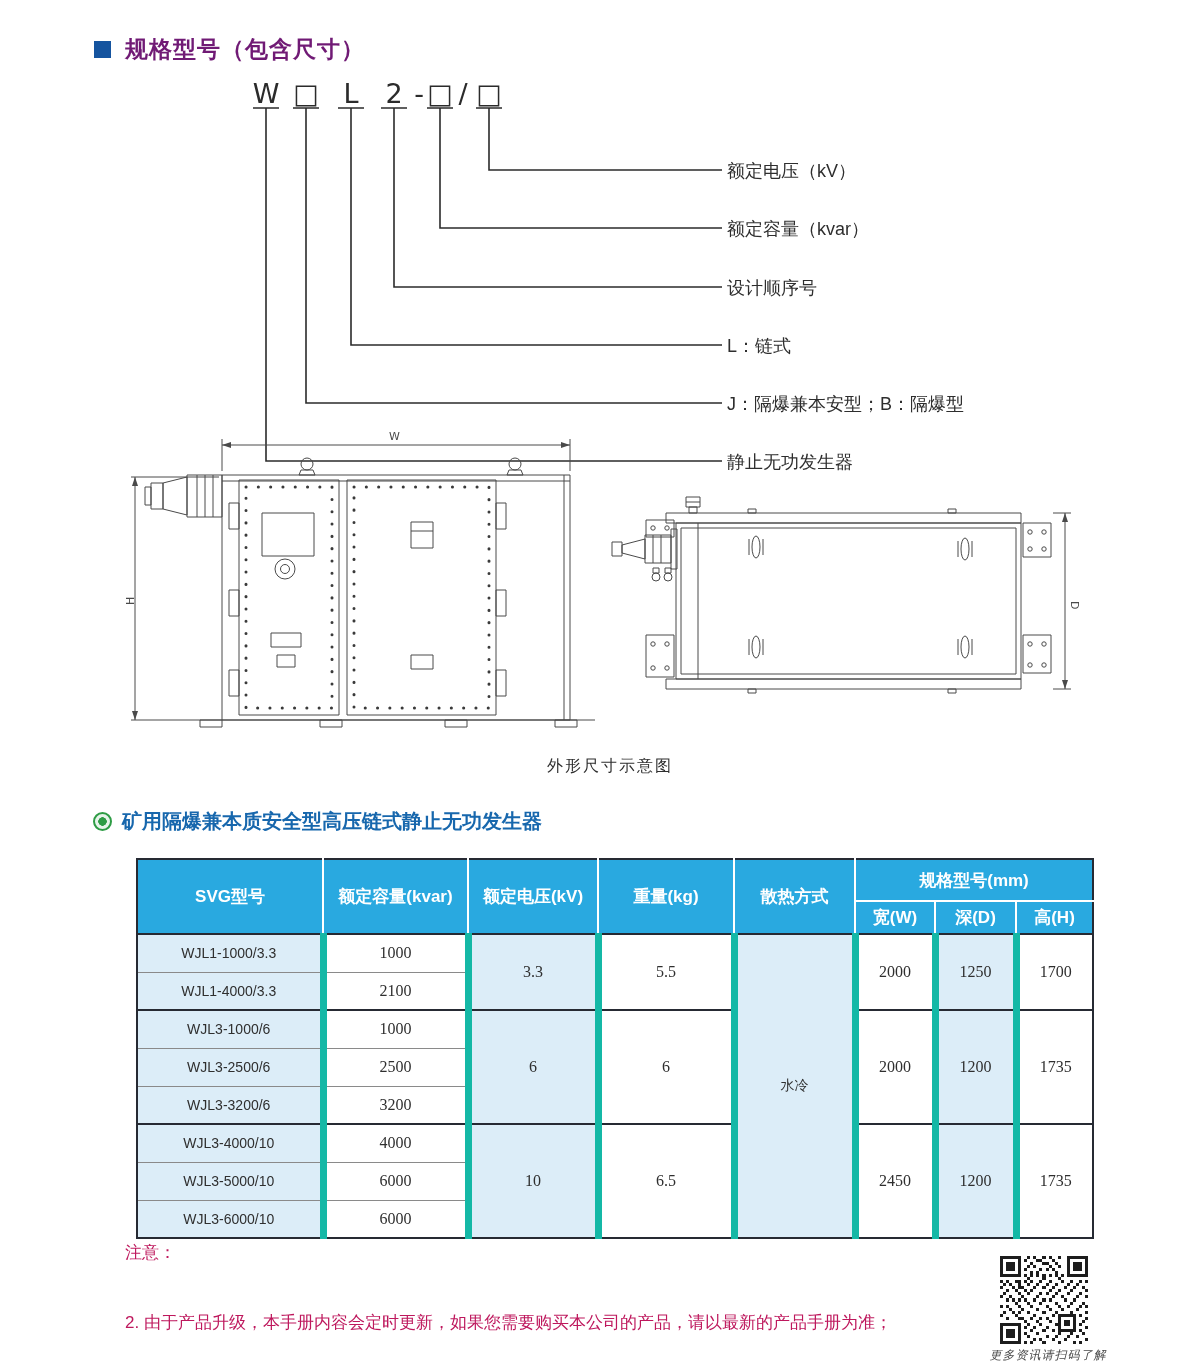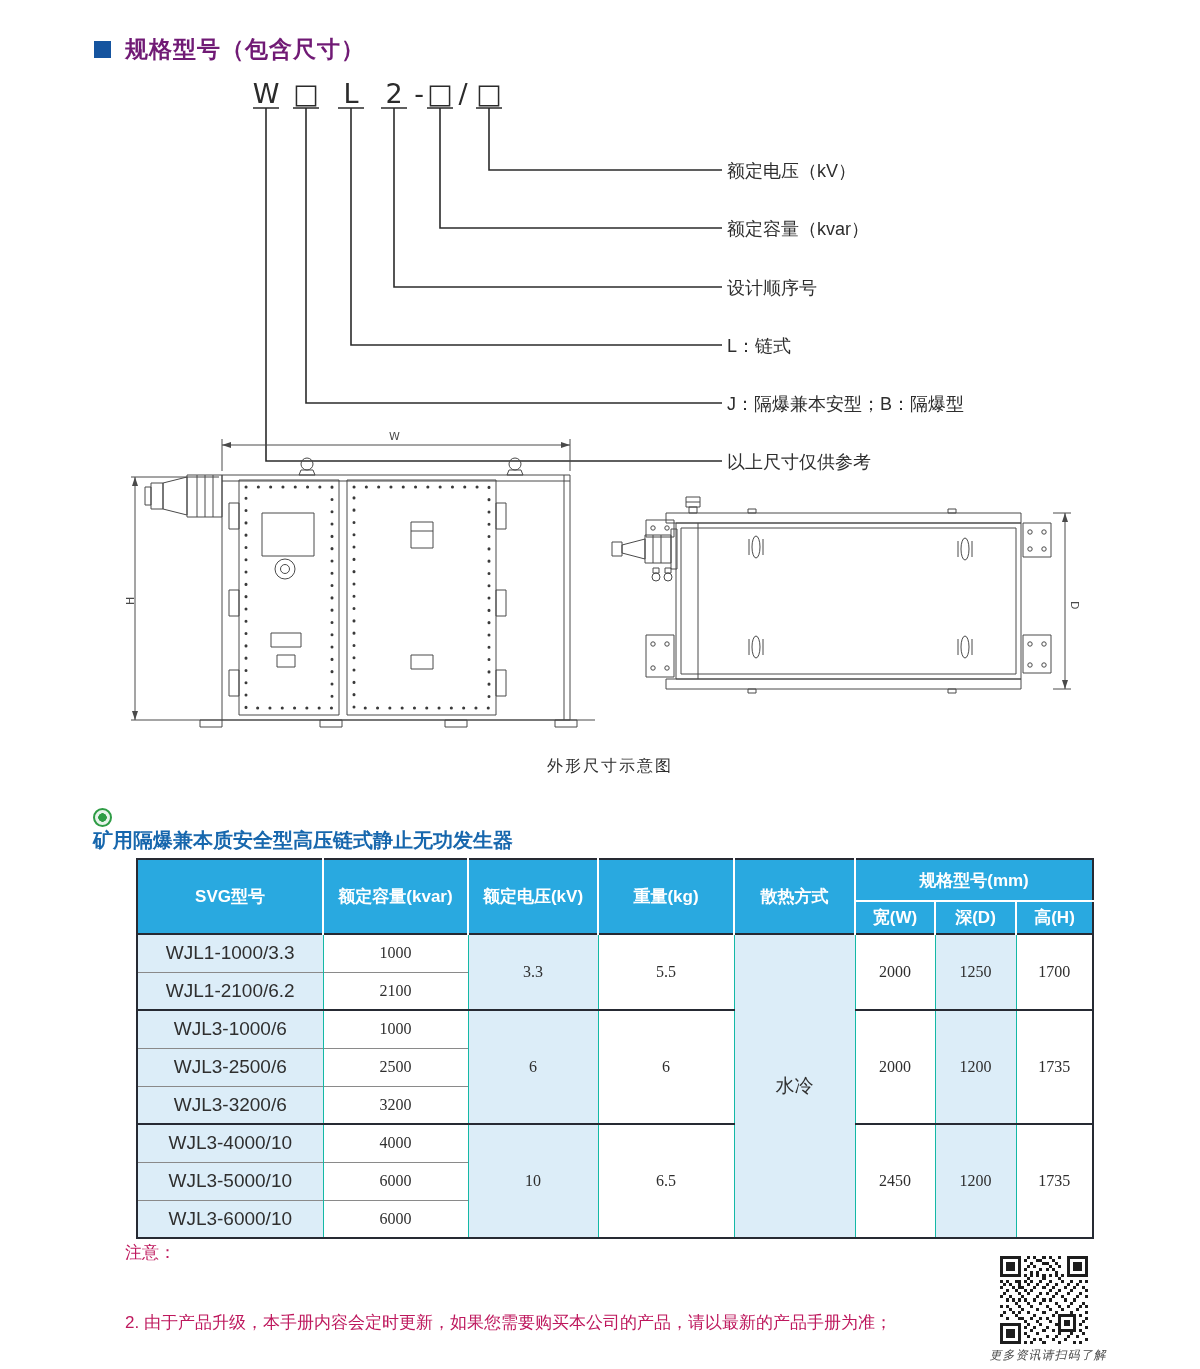--- a/index.html
+++ b/index.html
@@ -21,41 +21,41 @@
   .draw-svg { position:absolute; }
   .draw-svg * { vector-effect:non-scaling-stroke; }
   .lines { stroke:#4a4a4a; fill:none; stroke-width:1; }
   .bolts { stroke:#3a3a3a; fill:none; stroke-width:3; stroke-dasharray:0.1 12.2; stroke-linecap:round; }
   .arrow { fill:#4a4a4a; stroke:none; }
   .dimtxt { fill:#4a4a4a; font-size:11px; font-family:"DejaVu Sans", sans-serif; }
   .draw-caption { position:absolute; left:460px; top:756px; width:300px; text-align:center;
                   font-size:16px; color:#2e2e2e; letter-spacing:2px; white-space:nowrap; }
 
   
-  .sub-row { position:absolute; left:93px; top:808px; display:flex; align-items:flex-start;flex-direction:column; }
+  .sub-row { position:absolute; left:93px; top:808px; display:flex; align-items:center; }
   .bullet { width:15px; height:15px; border-radius:50%; margin-right:10px;
             border:2px solid #2e9c45;
             background:radial-gradient(circle at center, #2e9c45 0 4px, #e7f4eb 4.5px 7px); }
   .sub-title { font-size:20px; font-weight:bold; color:#1767ad; white-space:nowrap; }
 
   
   .spec { position:absolute; left:136px; top:858px; width:956px; border-collapse:collapse;
           table-layout:fixed; border:2px solid #262a33; }
   .spec th, .spec td { text-align:center; vertical-align:middle; padding:0; overflow:hidden; }
   .spec thead th { background:#29a9e0; color:#fff; font-size:17px; font-weight:bold;
                    border-left:2px solid #fff; }
   .spec thead tr.h1 th.first { border-left:none; }
   .spec thead th.dims { border-bottom:2px solid #fff; }
   .spec thead tr.h1 { height:42px; }
   .spec thead tr.h2 { height:33px; }
   .spec tbody tr { height:38px; }
-  .spec tbody td { font-size:16px; color:#2f2f2f; border-left:1px solid #14b8a6;
+  .spec tbody td { font-size:16px; color:#2f2f2f; border-left:7px solid #14b8a6;
                    font-family:"Liberation Serif", serif; }
   .spec tbody td.first { border-left:none; }
-  .spec tbody td.model, .spec tbody td.cn { font-family:"Liberation Sans", sans-serif; font-size:19px; }
+  .spec tbody td.model, .spec tbody td.cn { font-family:"Liberation Sans", sans-serif; font-size:14px; }
   .spec .c-blue { background:#dcedf8; }
   .spec tbody td.rt { border-top:1px solid #8a8a8a; }
   .spec tbody tr.g-start td { border-top:2px solid #262a33; }
 
   
   .note { position:absolute; left:125px; font-size:17px; color:#be185d; white-space:nowrap; }
 
   
   .qr { position:absolute; left:1000px; top:1256px; }
   .qr-caption { position:absolute; left:986px; top:1347px; width:124px; text-align:center;
@@ -90,21 +90,21 @@
       <path d="M293,33 H319 M306,33 V328 H722"></path>
       <path d="M253,33 H279 M266,33 V386 H722"></path>
     </g>
   </svg>
 
   <div class="dlabel" style="top:159px">额定电压（kV）</div>
   <div class="dlabel" style="top:217px">额定容量（kvar）</div>
   <div class="dlabel" style="top:276px">设计顺序号</div>
   <div class="dlabel" style="top:334px">L：链式</div>
   <div class="dlabel" style="top:392px">J：隔爆兼本安型；B：隔爆型</div>
-  <div class="dlabel" style="top:450px">以上尺寸仅供参考</div>
+  <div class="dlabel" style="top:450px">静止无功发生器</div>
 
   <svg class="draw-svg" style="left:125px; top:425px" width="480" height="320" viewBox="0 0 480 320">
     <g class="lines">
 
       <line x1="97" y1="20" x2="445" y2="20"></line>
       <line x1="97" y1="14" x2="97" y2="46"></line>
       <line x1="445" y1="14" x2="445" y2="46"></line>
 
       <line x1="10" y1="52" x2="10" y2="295"></line>
       <line x1="6" y1="52" x2="94" y2="52"></line>
@@ -271,21 +271,21 @@
         <td class="first model c-blue">WJL1-1000/3.3</td>
         <td>1000</td>
         <td class="c-blue" rowspan="2">3.3</td>
         <td rowspan="2">5.5</td>
         <td class="c-blue cn" rowspan="8">水冷</td>
         <td rowspan="2">2000</td>
         <td class="c-blue" rowspan="2">1250</td>
         <td rowspan="2">1700</td>
       </tr>
       <tr>
-        <td class="first model c-blue rt">WJL1-2100/6.2</td>
+        <td class="first model c-blue rt">WJL1-4000/3.3</td>
         <td class="rt">2100</td>
       </tr>
       <tr class="g-start">
         <td class="first model c-blue">WJL3-1000/6</td>
         <td>1000</td>
         <td class="c-blue" rowspan="3">6</td>
         <td rowspan="3">6</td>
         <td rowspan="3">2000</td>
         <td class="c-blue" rowspan="3">1200</td>
         <td rowspan="3">1735</td>

